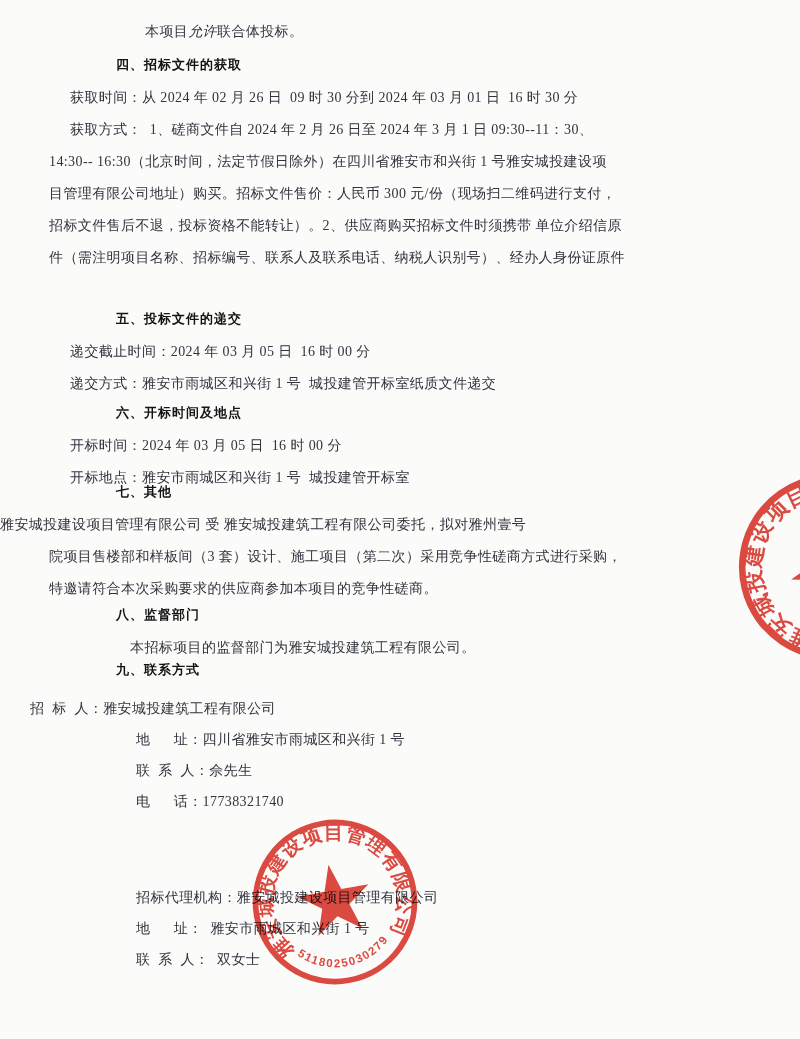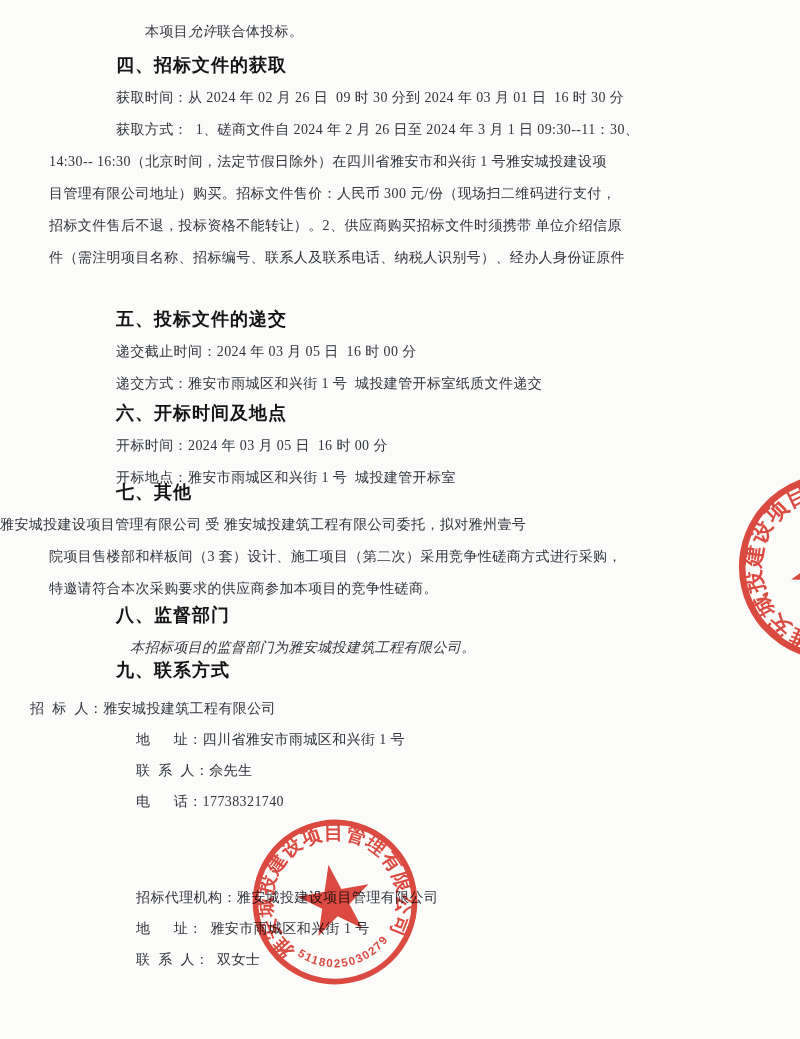--- a/index.html
+++ b/index.html
@@ -11,40 +11,40 @@
     overflow: hidden;
     font-family: "Liberation Serif", "DejaVu Serif", serif;
     color: #333;
   }
   .sec { position: absolute; left: 0; width: 100%; }
   .h {
     margin: 0 0 2px 0;
     padding-left: 116px;
     font-family: "Liberation Sans", "DejaVu Sans", sans-serif;
     font-weight: bold;
-    font-size: 18px;
+    font-size: 13px;
     line-height: 30px;
     color: #141414;
     letter-spacing: 1px;
     white-space: pre;
   }
   .line {
     margin: 0;
     font-size: 14px;
     line-height: 32px;
     letter-spacing: 0.4px;
     white-space: pre;
     color: #30343c;
   }
   .intro { position: absolute; top: 16px; left: 0; padding-left: 145px; }
   .intro em { font-style: italic; }
-  .t1 { padding-left: 116px; }   
+  .t1 { padding-left: 70px; }   
   .t0 { padding-left: 49px; }   
   .t2 { }   
-  .t8 { padding-left: 130px; font-style: italic; }   
+  .t8 { padding-left: 130px; }   
   .tc { padding-left: 136px; line-height: 31px; }  
   .tc-first { margin-top: 8px; padding-left: 30px; }
   .stamp {
     position: absolute;
     mix-blend-mode: multiply;
     opacity: 0.92;
   }
   .seal-name {
     font-family: "Liberation Sans", "DejaVu Sans", sans-serif;
     font-size: 18.5px;

